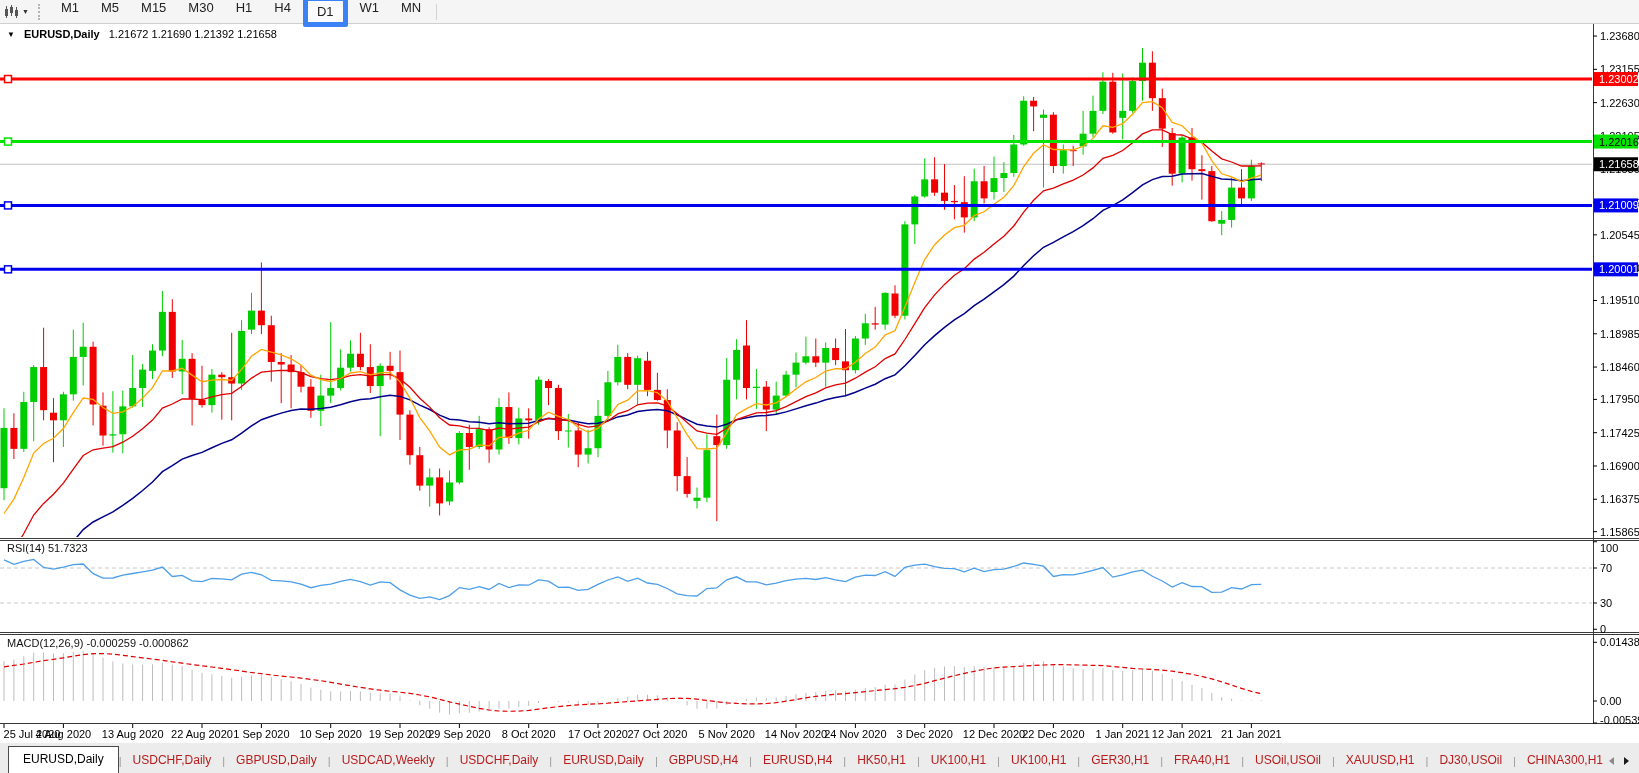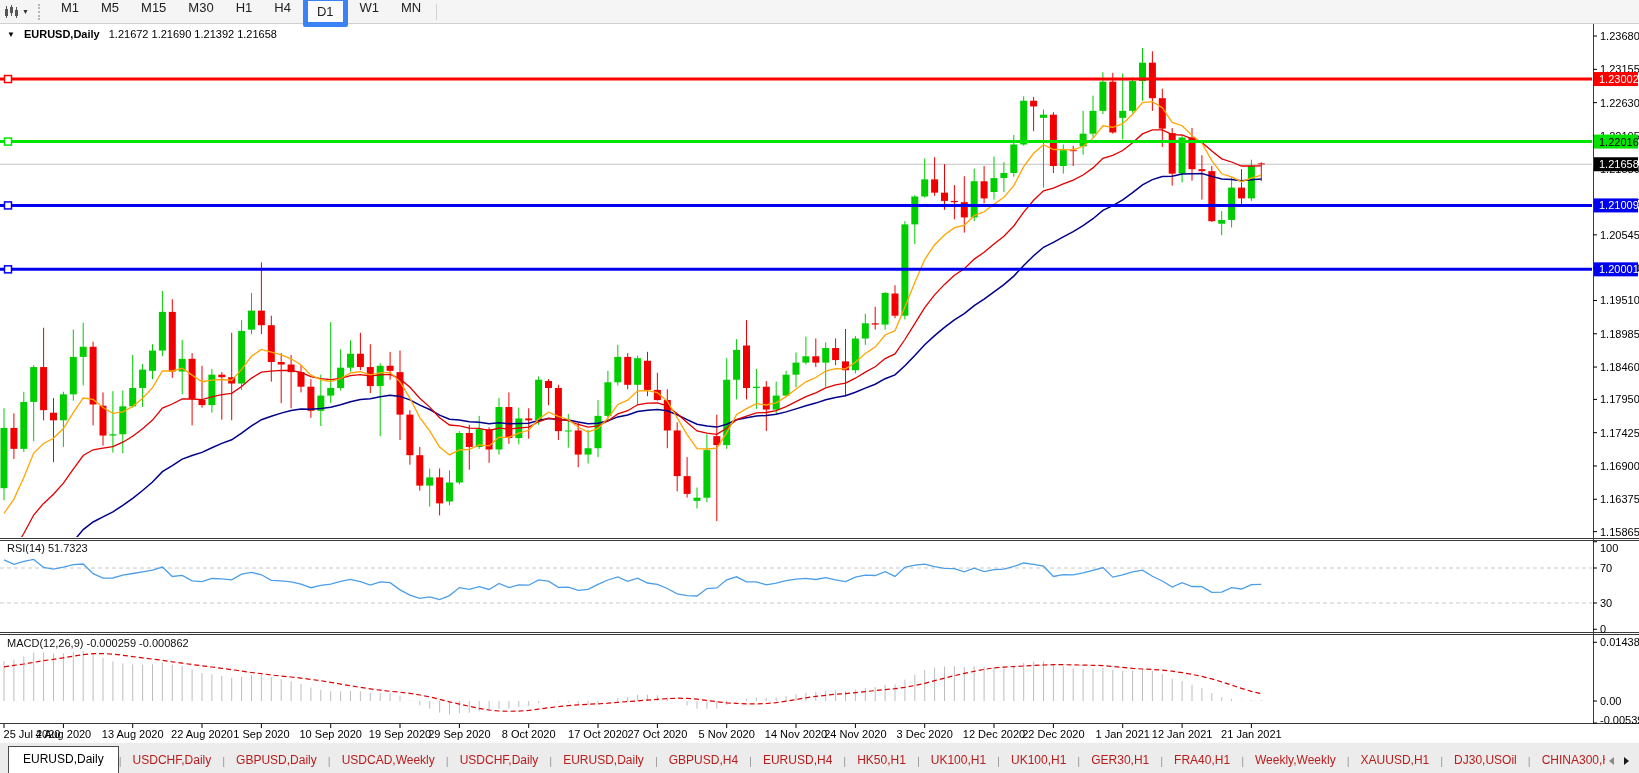--- a/index.html
+++ b/index.html
@@ -636,21 +636,21 @@
         <span class="tab">HK50,H1</span>
         <span class="tab-div">|</span>
         <span class="tab">UK100,H1</span>
         <span class="tab-div">|</span>
         <span class="tab">UK100,H1</span>
         <span class="tab-div">|</span>
         <span class="tab">GER30,H1</span>
         <span class="tab-div">|</span>
         <span class="tab">FRA40,H1</span>
         <span class="tab-div">|</span>
-        <span class="tab">Weekly,Weekly</span>
+        <span class="tab">USOil,USOil</span>
         <span class="tab-div">|</span>
         <span class="tab">XAUUSD,H1</span>
         <span class="tab-div">|</span>
         <span class="tab">DJ30,USOil</span>
         <span class="tab-div">|</span>
         <span class="tab">CHINA300,H1</span>
         <span class="tab-div">|</span>
       </div>
     <div class="tab-arrows">
       <span class="arr left"></span>

